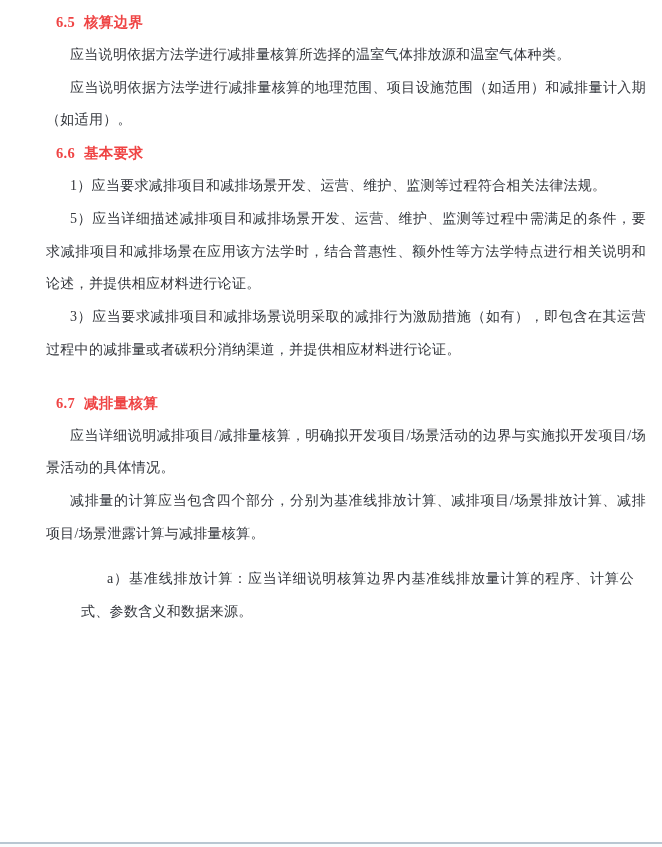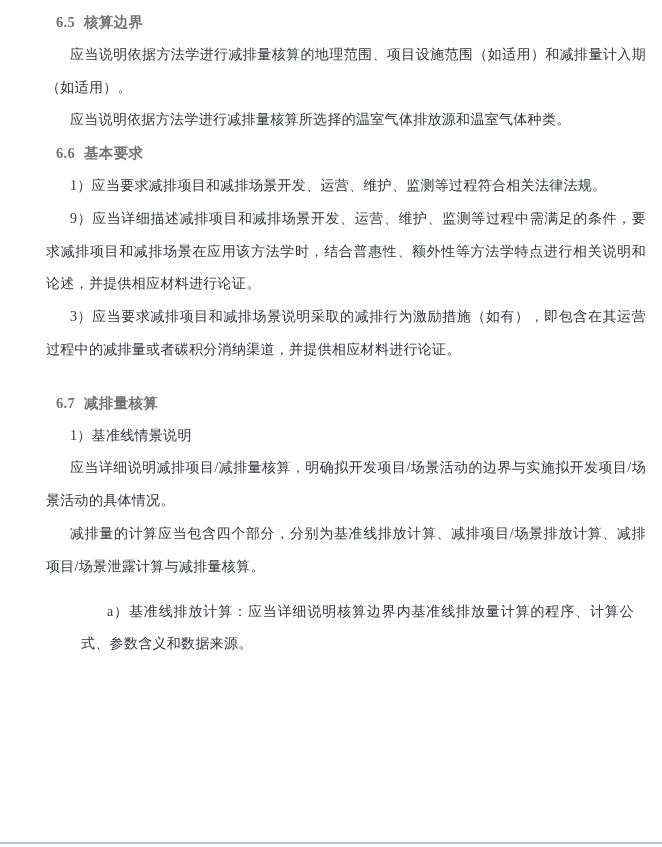--- a/index.html
+++ b/index.html
@@ -22,21 +22,21 @@
     color: #33363c;
     font-size: 14px;
     line-height: 32.8px;
     text-align: justify;
     letter-spacing: 0.3px;
   }
   .heading {
     margin: 0;
     font-size: 14.5px;
     font-weight: bold;
-    color: #737373;
+    color: #ef4444;
     padding-left: 10px;
     text-align: left;
   }
   .heading .num {
     margin-right: 9px;
   }
   .heading.spaced {
     margin-top: 20px;
   }
   .para, .item {
@@ -67,39 +67,38 @@
 </style>
 </head>
 <body>
 
 <div class="doc">
 
   <h2 class="heading">
     <span class="num">6.5</span><span class="ttl">核算边界</span>
   </h2>
 
+  <p class="para">应当说明依据方法学进行减排量核算所选择的温室气体排放源和温室气体种类。</p>
+
   <p class="para">应当说明依据方法学进行减排量核算的地理范围、项目设施范围（如适用）和减排量计入期（如适用）。</p>
-
-  <p class="para">应当说明依据方法学进行减排量核算所选择的温室气体排放源和温室气体种类。</p>
 
   <h2 class="heading">
     <span class="num">6.6</span><span class="ttl">基本要求</span>
   </h2>
 
   <p class="item">1）应当要求减排项目和减排场景开发、运营、维护、监测等过程符合相关法律法规。</p>
 
-  <p class="item">9）应当详细描述减排项目和减排场景开发、运营、维护、监测等过程中需满足的条件，要求减排项目和减排场景在应用该方法学时，结合普惠性、额外性等方法学特点进行相关说明和论述，并提供相应材料进行论证。</p>
+  <p class="item">5）应当详细描述减排项目和减排场景开发、运营、维护、监测等过程中需满足的条件，要求减排项目和减排场景在应用该方法学时，结合普惠性、额外性等方法学特点进行相关说明和论述，并提供相应材料进行论证。</p>
 
   <p class="item">3）应当要求减排项目和减排场景说明采取的减排行为激励措施（如有），即包含在其运营过程中的减排量或者碳积分消纳渠道，并提供相应材料进行论证。</p>
 
   <h2 class="heading spaced">
     <span class="num">6.7</span><span class="ttl">减排量核算</span>
   </h2>
 
-  <p class="item">1）基准线情景说明</p>
 
 
 
   <p class="para">应当详细说明减排项目/减排量核算，明确拟开发项目/场景活动的边界与实施拟开发项目/场景活动的具体情况。</p>
 
 
   <p class="para">减排量的计算应当包含四个部分，分别为基准线排放计算、减排项目/场景排放计算、减排项目/场景泄露计算与减排量核算。</p>
 
   <p class="sub-item">a）基准线排放计算：应当详细说明核算边界内基准线排放量计算的程序、计算公式、参数含义和数据来源。</p>
 

